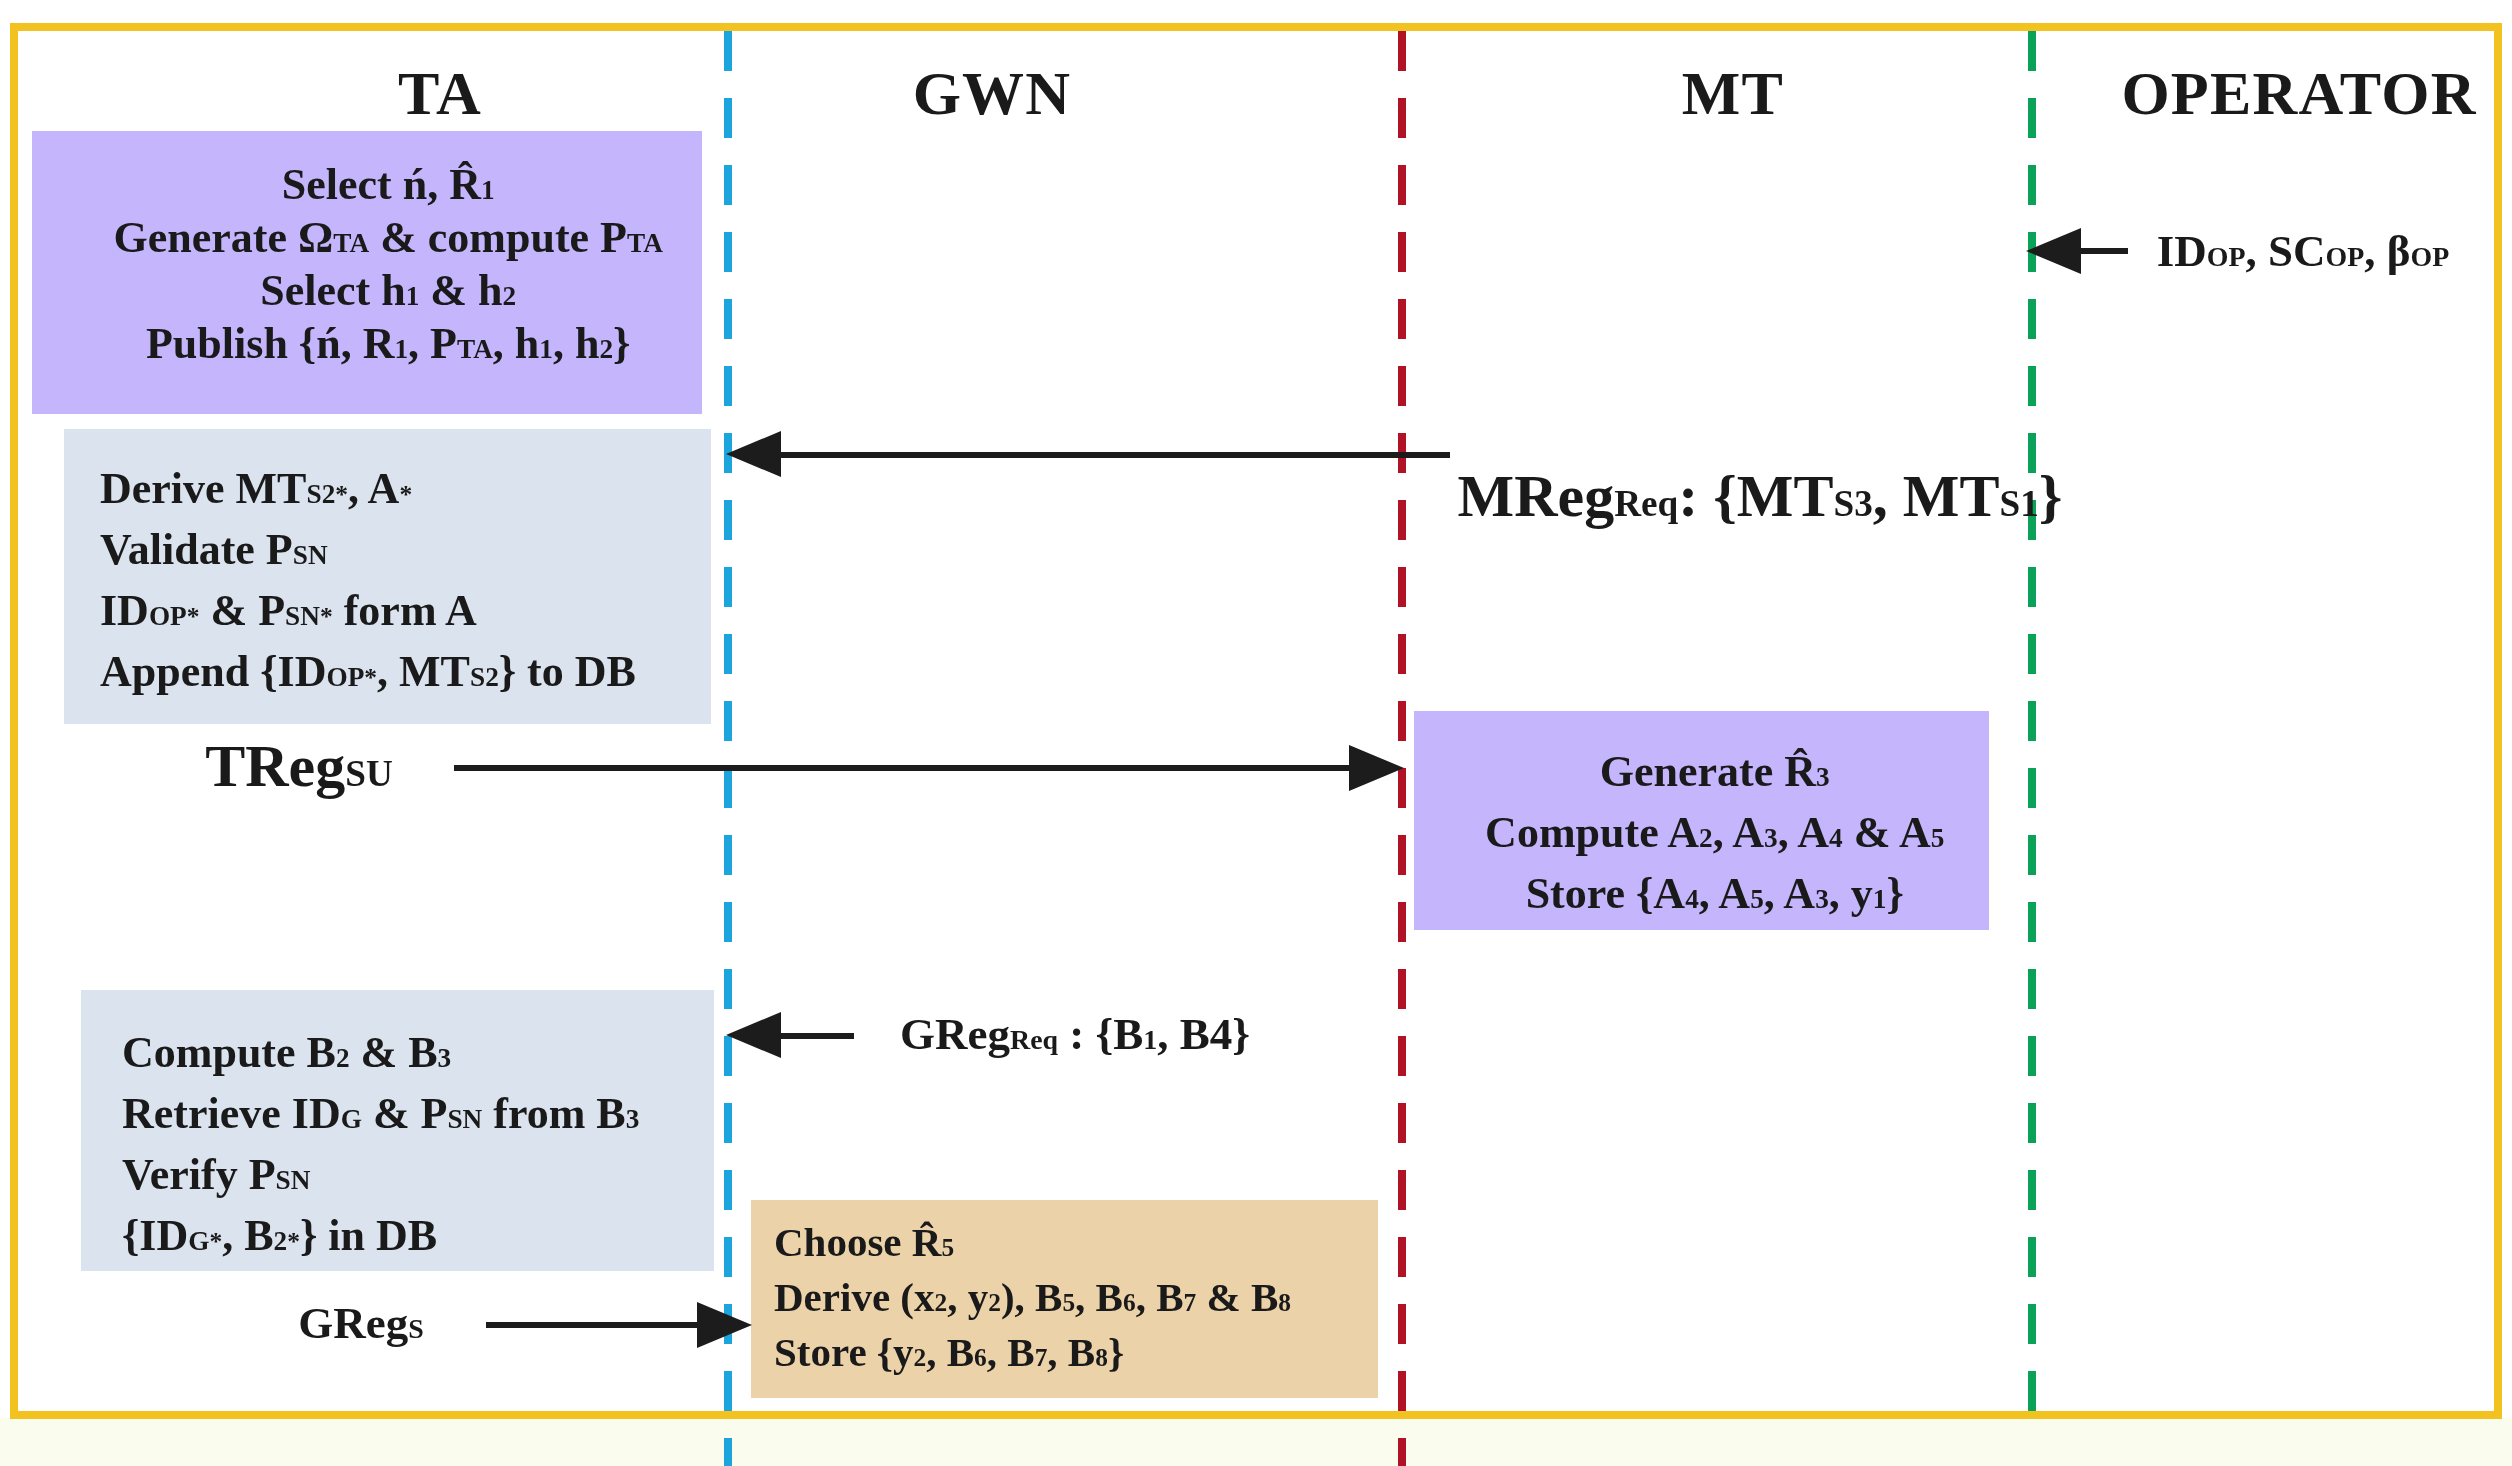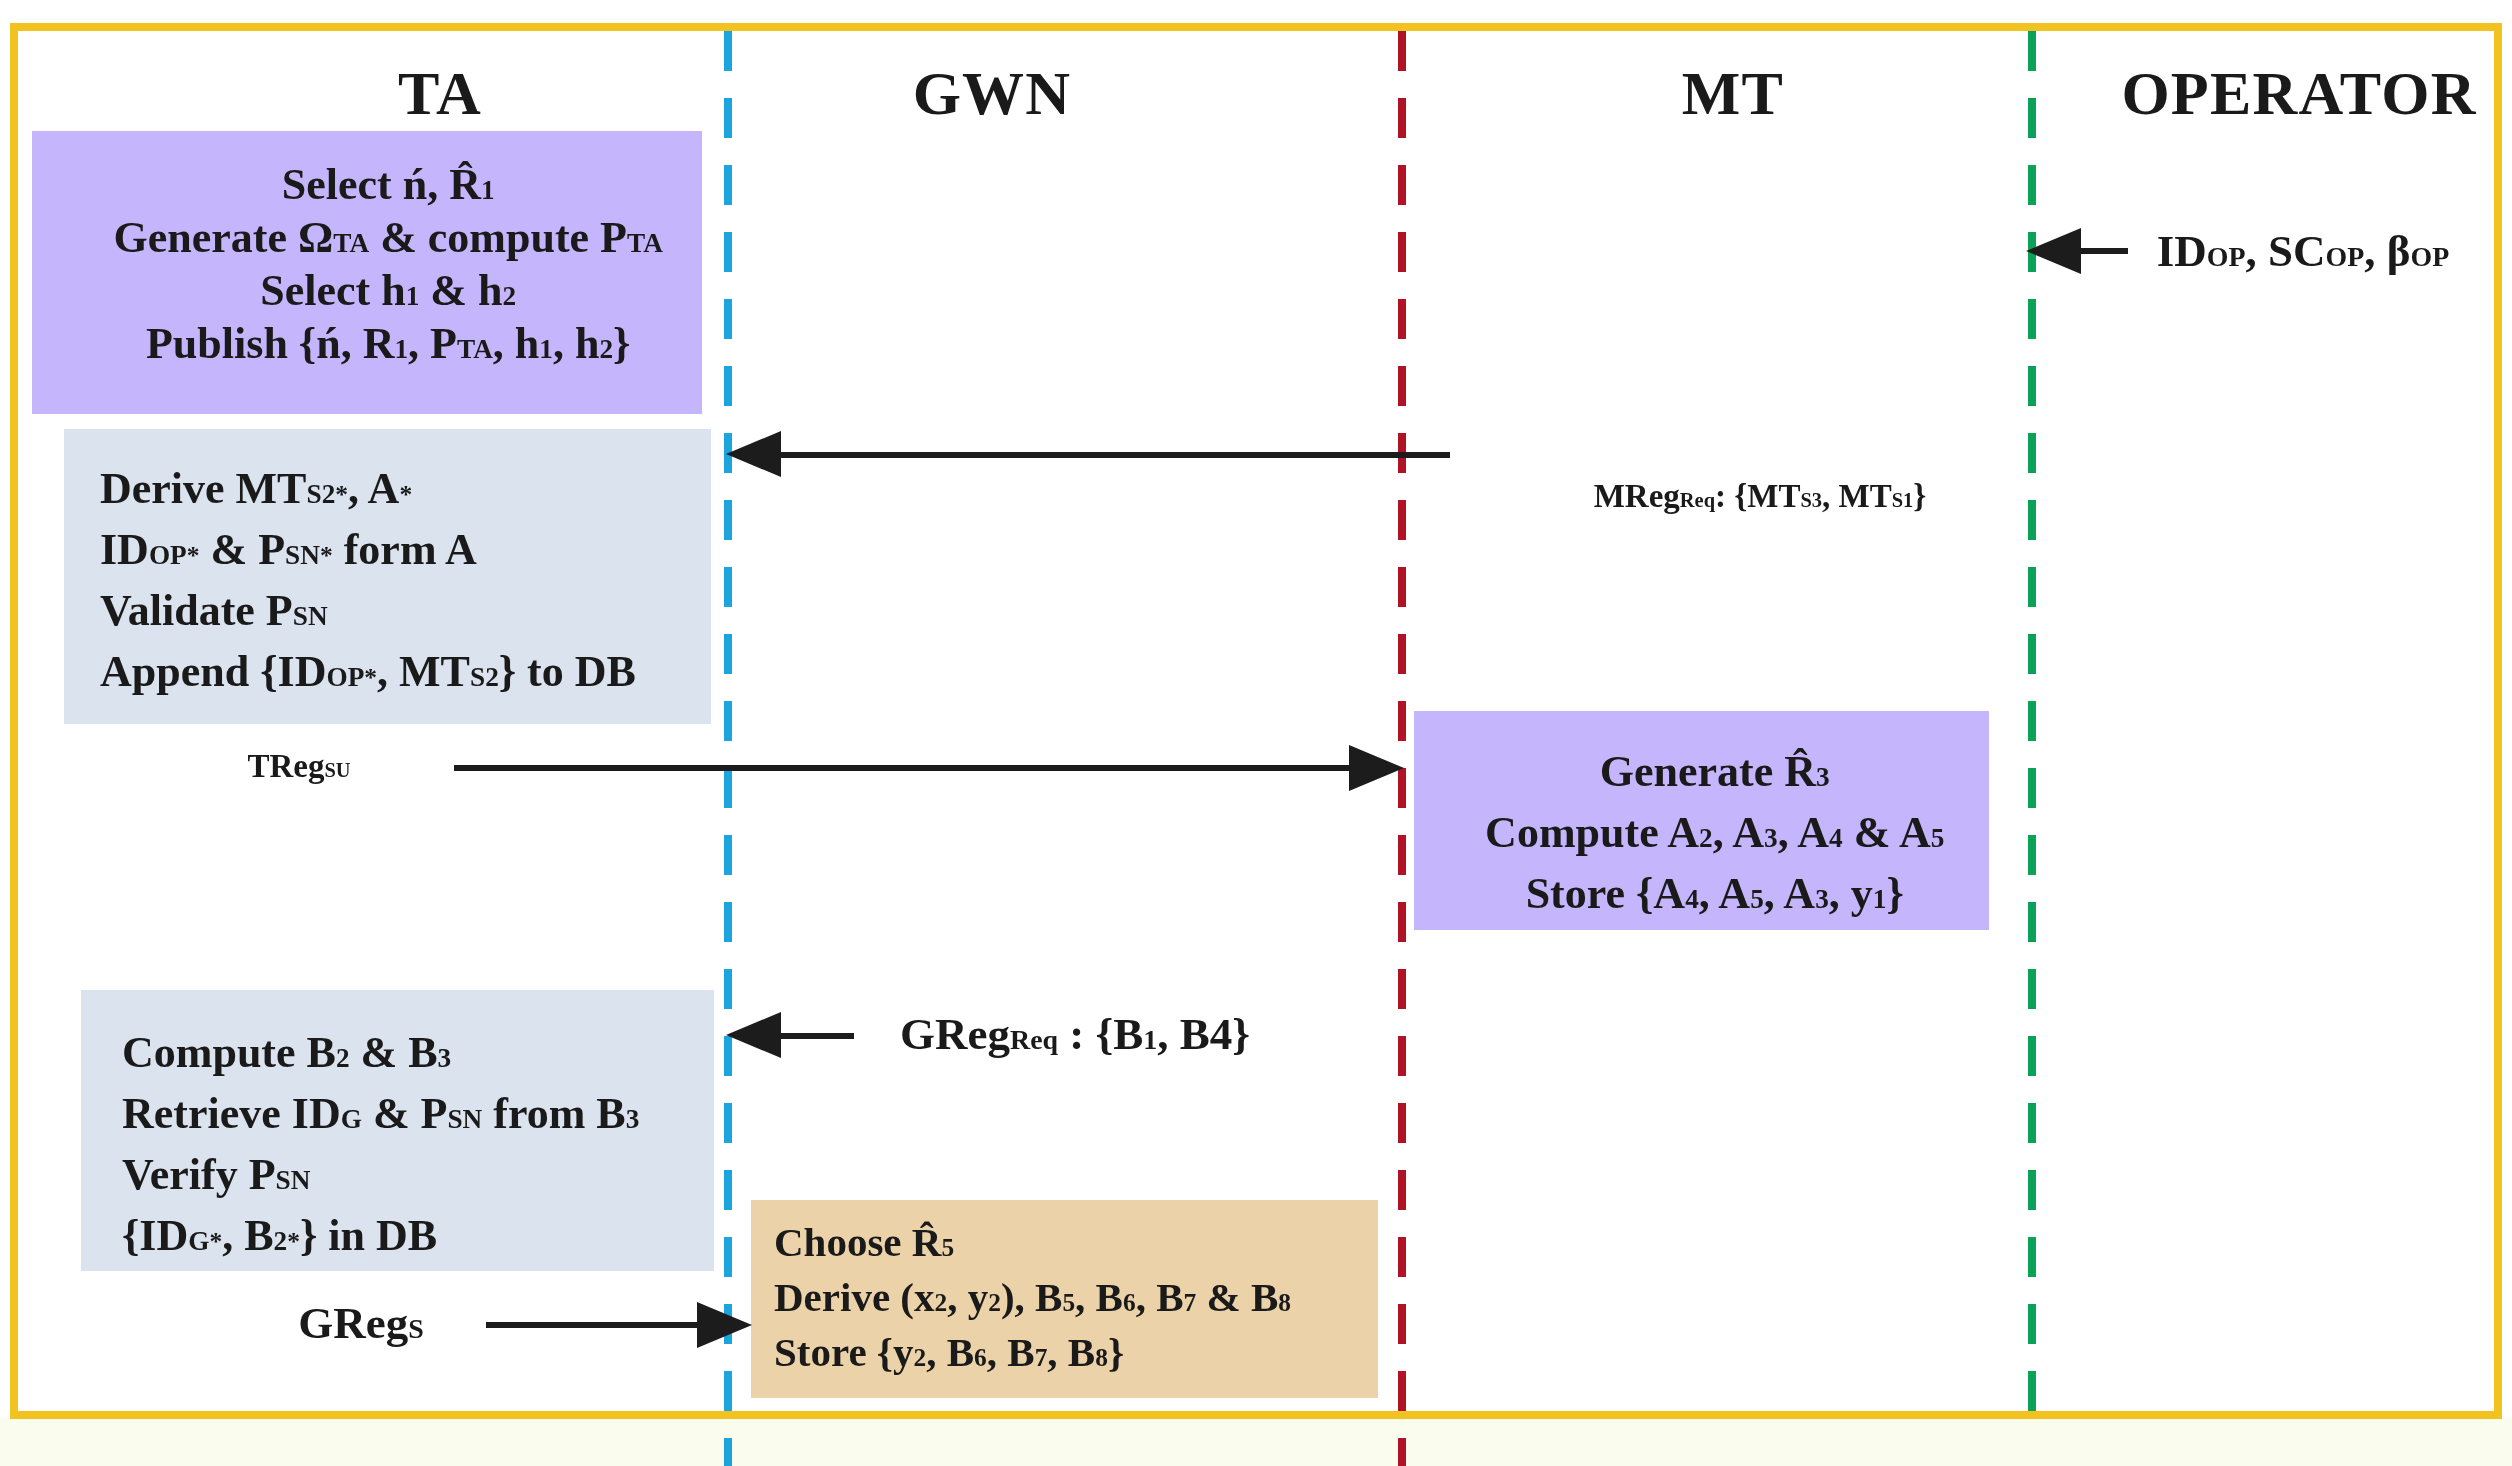--- a/index.html
+++ b/index.html
@@ -37,21 +37,21 @@
   .box.mt-generate{left:1414px;top:711px;width:575px;height:219px;padding:30px 8.6px 0 35px;line-height:61px;}
   .box.gwn-generate{left:771px;top:798px;width:575px;height:182px;padding:15px 5.8px 0 45px;line-height:46px;}
   .box.gwn-choose {left:751px;top:1200px;width:627px;height:198px;padding:15px 5.8px 0 23px;line-height:55px;font-size:41px;}
   sub{font-size:62%;vertical-align:-20%;line-height:0;}
   sup{font-size:58%;vertical-align:42%;line-height:0;}
   .aline{position:absolute;height:5.8px;background:#1c1c1c;}
   .ahead{position:absolute;width:0;height:0;border-top:23px solid transparent;border-bottom:23px solid transparent;}
   .ahead.left {border-right:55px solid #1c1c1c;}
   .ahead.right{border-left:55px solid #1c1c1c;}
   .msg{position:absolute;transform:translate(-50%,-50%);font-size:45px;white-space:nowrap;}
-  .msg.big{font-size:33px;}
+  .msg.big{font-size:60px;}
 </style>
 </head>
 <body>
 
 <div id="canvas">
 
   <div class="bottom-strip"></div>
   <div class="frame"></div>
 
   <div class="lifeline gwn"></div>
@@ -65,22 +65,22 @@
 
   <div class="box green ta-setup">
     <div class="bl">Select ń, R̂<sub>1</sub></div>
     <div class="bl">Generate Ω<sub>TA</sub> &amp; compute P<sub>TA</sub></div>
     <div class="bl">Select h<sub>1</sub> &amp; h<sub>2</sub></div>
     <div class="bl">Publish {ń, R<sub>1</sub>, P<sub>TA</sub>, h<sub>1</sub>, h<sub>2</sub>}</div>
   </div>
 
   <div class="box blue ta-derive">
     <div class="bl">Derive MT<sub>S2</sub><sup>*</sup>, A<sup>*</sup></div>
+    <div class="bl">Validate P<sub>SN</sub></div>
     <div class="bl">ID<sub>OP</sub><sup>*</sup> &amp; P<sub>SN</sub><sup>*</sup> form A</div>
-    <div class="bl">Validate P<sub>SN</sub></div>
     <div class="bl">Append {ID<sub>OP</sub><sup>*</sup>, MT<sub>S2</sub>} to DB</div>
   </div>
 
   <div class="box blue ta-verify">
     <div class="bl">Compute B<sub>2</sub> &amp; B<sub>3</sub></div>
     <div class="bl">Retrieve ID<sub>G</sub> &amp; P<sub>SN</sub> from B<sub>3</sub></div>
     <div class="bl">Verify P<sub>SN</sub></div>
     <div class="bl">{ID<sub>G</sub><sup>*</sup>, B<sub>2</sub><sup>*</sup>} in DB</div>
   </div>
 

